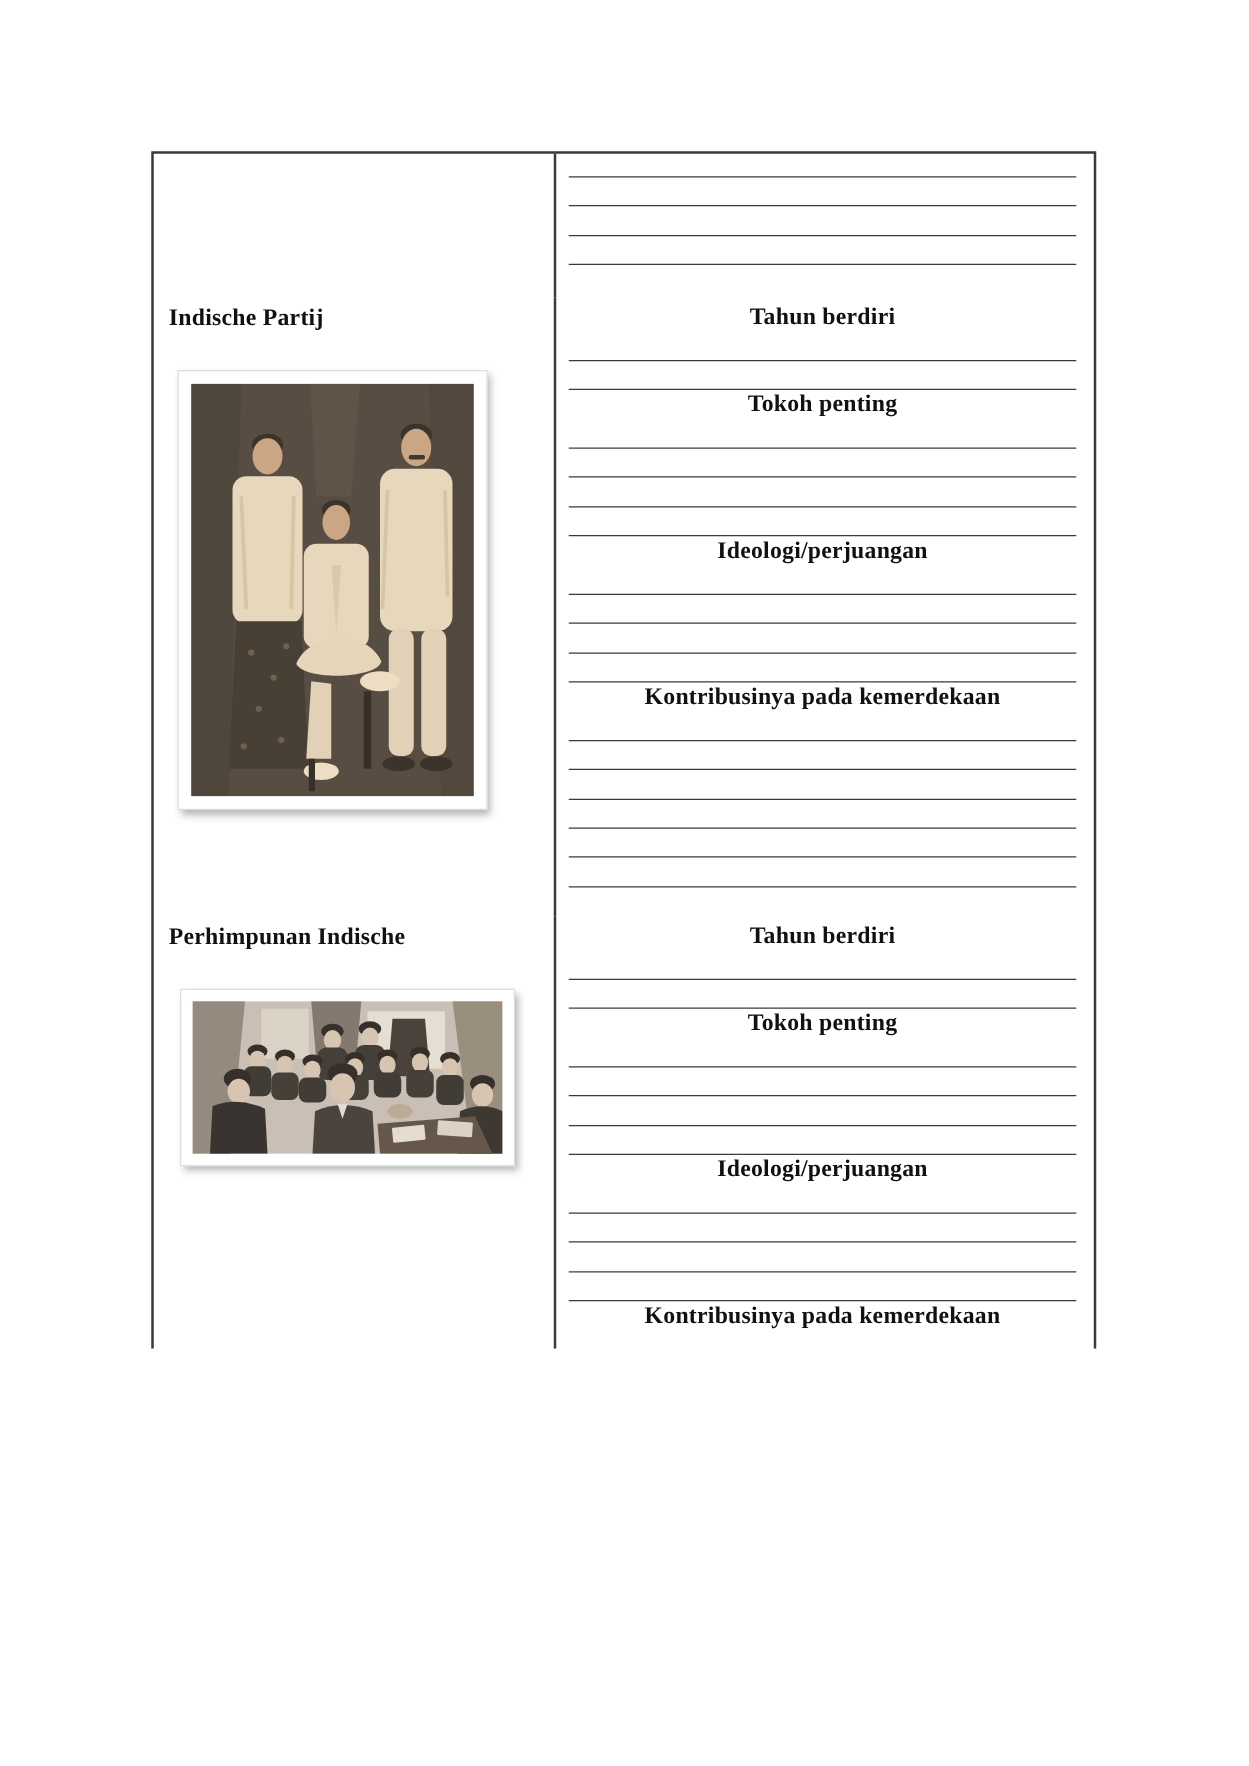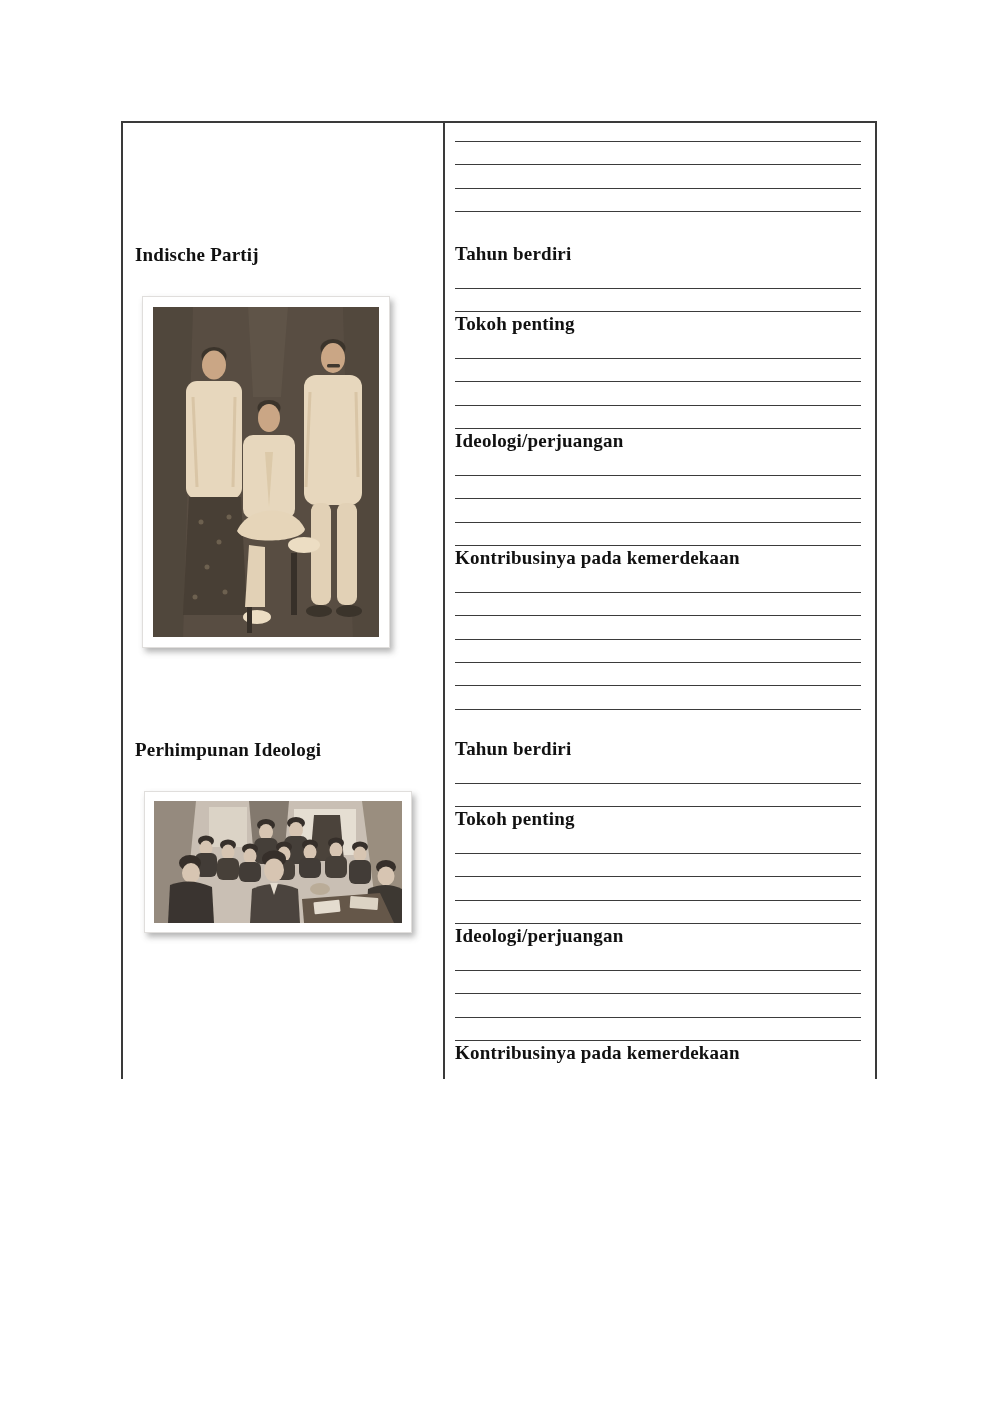--- a/index.html
+++ b/index.html
@@ -12,21 +12,21 @@
   
   .wtable {
     position:absolute; left:121px; top:121px; width:756px;
     border:2px solid #3a3a3a;
     display:grid;
     grid-template-columns:322px 430px;
     grid-template-rows:115px 495px 446px;
   }
   .cell { position:relative; }
   .cell-left { border-right:2px solid #3a3a3a; padding:5px 12px; }
-  .cell-right { padding:4px 14px 0 10px; }
+  .cell-right { padding:4px 14px 0 10px;text-align:center; }
   .cell-right.first { padding-top:0; }
 
   .cell-caption {
     font-size:19px; font-weight:bold; color:#111111; line-height:23px;
     letter-spacing:0.2px;
   }
 
   .section-heading {
     font-size:19px; font-weight:bold; color:#111111;
     line-height:23.4px; height:23.4px; letter-spacing:0.2px;
@@ -150,21 +150,21 @@
         <div class="section-heading">Kontribusinya pada kemerdekaan</div>
         <div class="write-line"></div>
         <div class="write-line"></div>
         <div class="write-line"></div>
         <div class="write-line"></div>
         <div class="write-line"></div>
         <div class="write-line"></div>
       </div>
 
     <div class="cell cell-left">
-      <div class="cell-caption">Perhimpunan Ideologi</div>
+      <div class="cell-caption">Perhimpunan Indische</div>
       <div class="photo-frame photo-frame-2">
         <svg width="248" height="122" viewBox="0 0 248 122">
           <rect width="248" height="122" fill="#c9c0b5"></rect>
           <path d="M0,0 L42,0 L30,122 L0,122 Z" fill="#8e8378"></path>
           <path d="M95,0 L135,0 L130,58 L100,58 Z" fill="#6b6158" opacity="0.85"></path>
           <path d="M208,0 L248,0 L248,122 L224,122 Z" fill="#938879"></path>
           <rect x="140" y="8" width="62" height="46" fill="#e9e3d8"></rect>
           <rect x="55" y="6" width="38" height="40" fill="#ddd6ca"></rect>
 
           <g fill="#332e2a">

